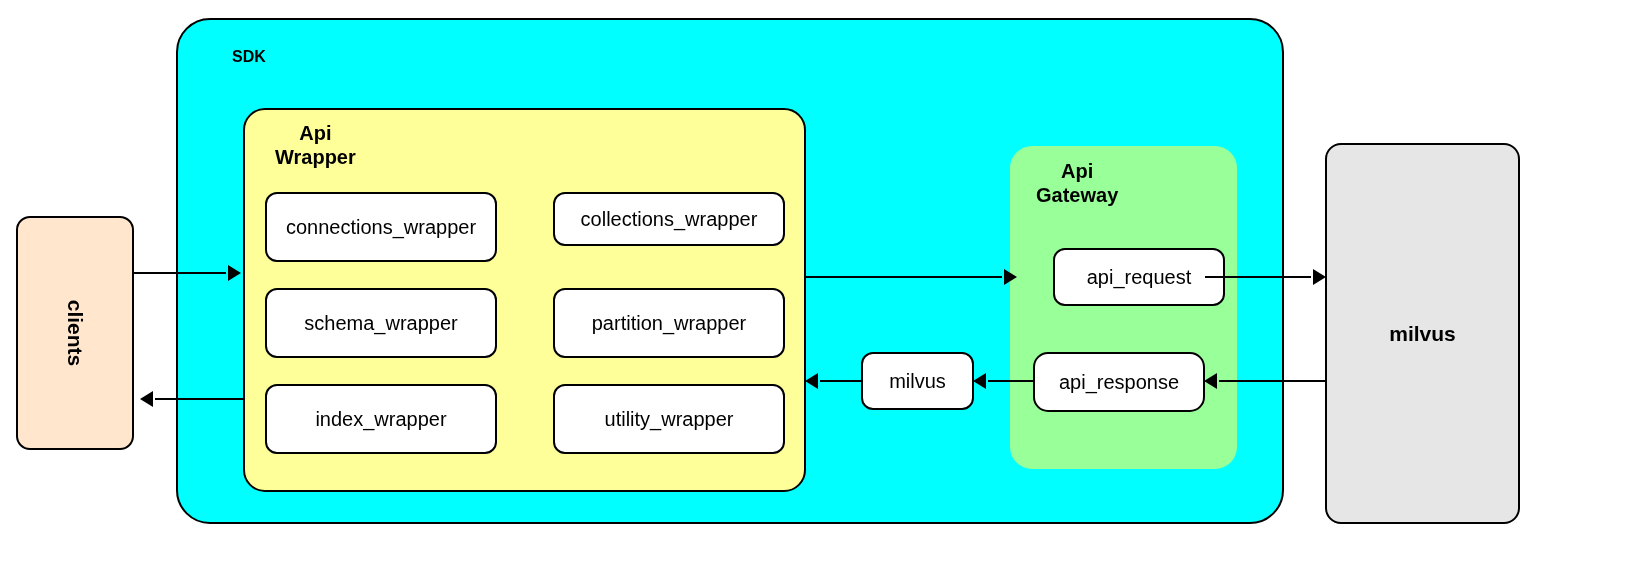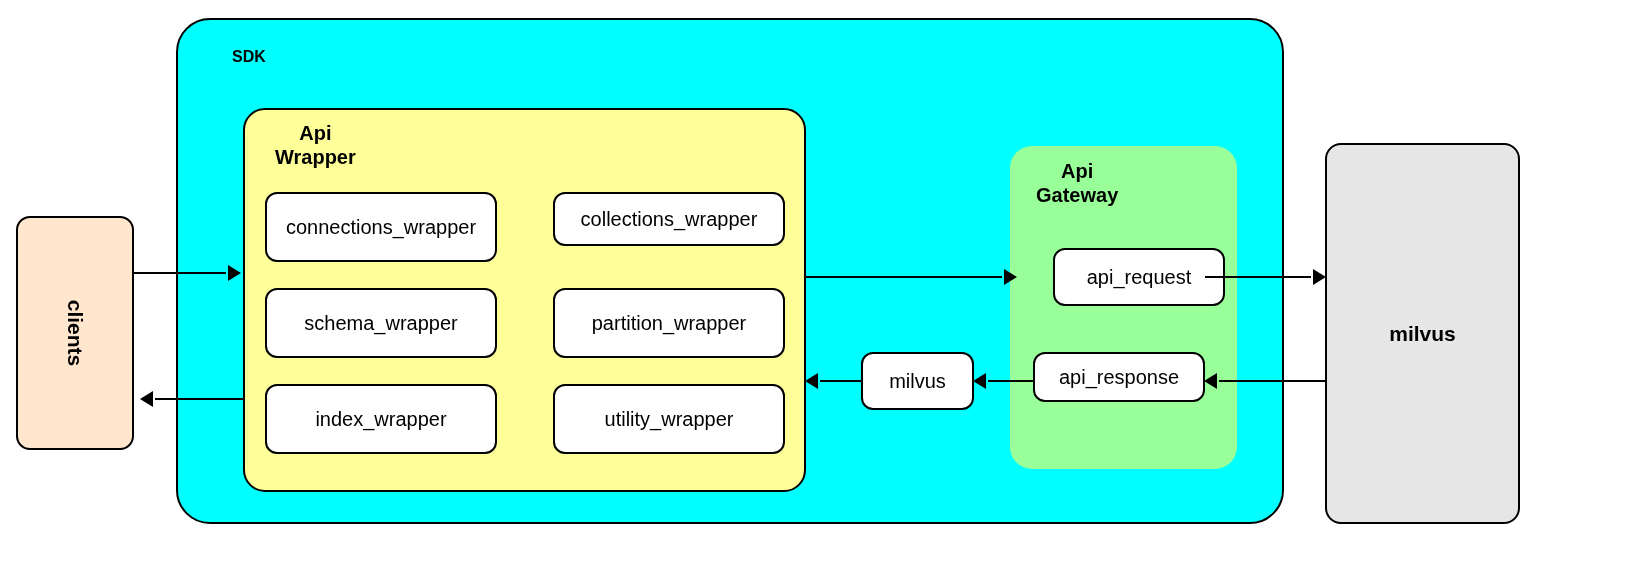--- a/index.html
+++ b/index.html
@@ -162,21 +162,21 @@
   </div>
 
   <div class="box container-gateway" style="left:1010px; top:146px; width:227px; height:323px;">
     <div class="container-title title-gateway">Api
 Gateway</div>
   </div>
 
   <div class="box node" style="left:1033px; top:248px; width:172px; height:58px;margin-left:20px;">
     <span>api_request</span>
   </div>
-  <div class="box node" style="left:1033px; top:352px; width:172px; height:50px;">
+  <div class="box node" style="left:1033px; top:352px; width:172px; height:60px;border-radius:15px;">
     <span>api_response</span>
   </div>
 
   <div class="box node" style="left:861px; top:352px; width:113px; height:58px;">
     <span>milvus</span>
   </div>
 
   <div class="box ext-clients" style="left:16px; top:216px; width:118px; height:234px;">
     <span class="vlabel">clients</span>
   </div>

